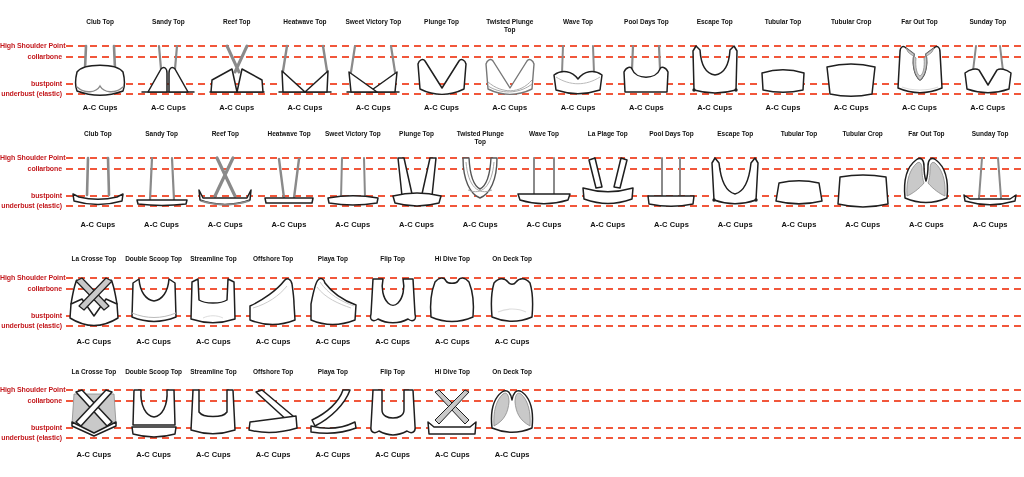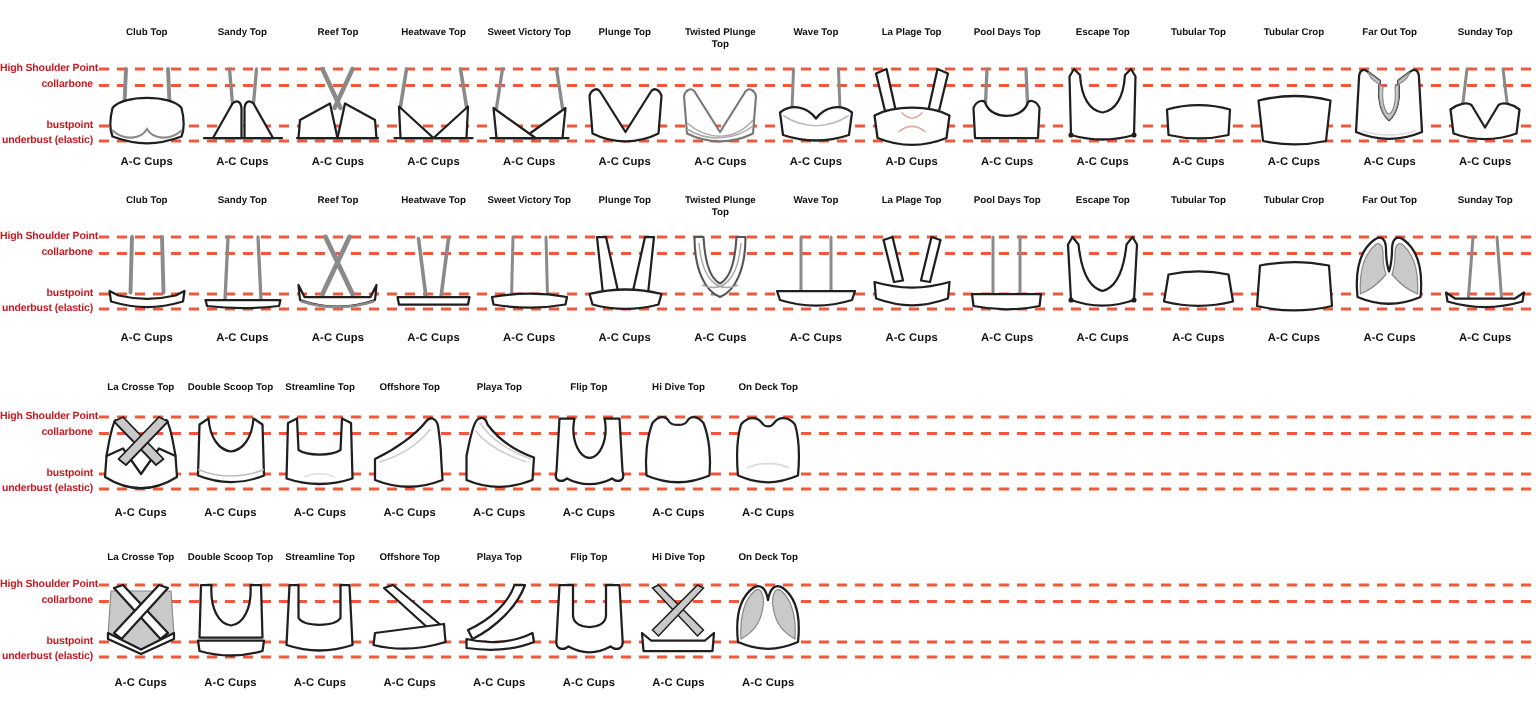--- a/index.html
+++ b/index.html
@@ -127,32 +127,20 @@
           <div class="gsvg" style="top: 42px;">
             <svg viewBox="0 0 64 58" width="64" height="58" aria-hidden="true">
               <path d="M17 4 16 31 M47 4 48 31" fill="none" stroke="#8a8a8a" stroke-width="2" stroke-linecap="round"></path>
               <path d="M8 33 C16 27 26 29 32 37 C38 29 48 27 56 33 L54 48 C39 53 25 53 10 48 Z" fill="#fff" stroke-width="1.5" stroke="#1f1f1f" stroke-linejoin="round" stroke-linecap="round"></path>
               <path d="M10 35 C24 44 40 44 54 35" fill="none" stroke="#bbb" stroke-width="1"></path>
             </svg>
           </div>
           <div class="cups" style="top: 103px;">A-C Cups</div>
         </div>
         <div class="col" style="height: 120px;">
-          <div class="sname" style="top: 18px;">La Plage Top</div>
-          <div class="gsvg" style="top: 42px;">
-            <svg viewBox="0 0 64 58" width="64" height="58" aria-hidden="true">
-              <path d="M14 32 8 7 15 4 21 31 Z" fill="#fff" stroke-width="1.5" stroke="#1f1f1f" stroke-linejoin="round" stroke-linecap="round"></path>
-              <path d="M50 32 56 7 49 4 43 31 Z" fill="#fff" stroke-width="1.5" stroke="#1f1f1f" stroke-linejoin="round" stroke-linecap="round"></path>
-              <path d="M7 35 C20 28 44 28 57 35 L55 50 C40 56 24 56 9 50 Z" fill="#fff" stroke-width="1.5" stroke="#1f1f1f" stroke-linejoin="round" stroke-linecap="round"></path>
-              <path d="M25 33 C30 38 34 38 39 33 M23 46 C29 41 35 41 41 46" fill="none" stroke="#e0a79c" stroke-width="1"></path>
-            </svg>
-          </div>
-          <div class="cups" style="top: 103px;">A-D Cups</div>
-        </div>
-        <div class="col" style="height: 120px;">
           <div class="sname" style="top: 18px;">Pool Days Top</div>
           <div class="gsvg" style="top: 42px;">
             <svg viewBox="0 0 64 58" width="64" height="58" aria-hidden="true">
               <path d="M19 4 18 27 M45 4 46 27" fill="none" stroke="#8a8a8a" stroke-width="2.2" stroke-linecap="round"></path>
               <path d="M10 30 C12 25 17 24 18 27 C22 38 42 38 46 27 C47 24 52 25 54 30 L53 50 11 50 Z" fill="#fff" stroke-width="1.5" stroke="#1f1f1f" stroke-linejoin="round" stroke-linecap="round"></path>
             </svg>
           </div>
           <div class="cups" style="top: 103px;">A-C Cups</div>
         </div>
         <div class="col" style="height: 120px;">

